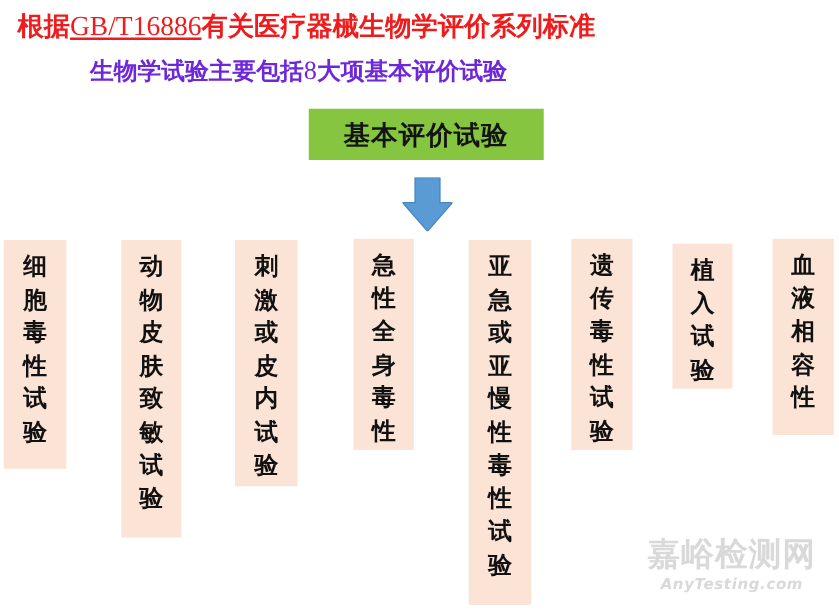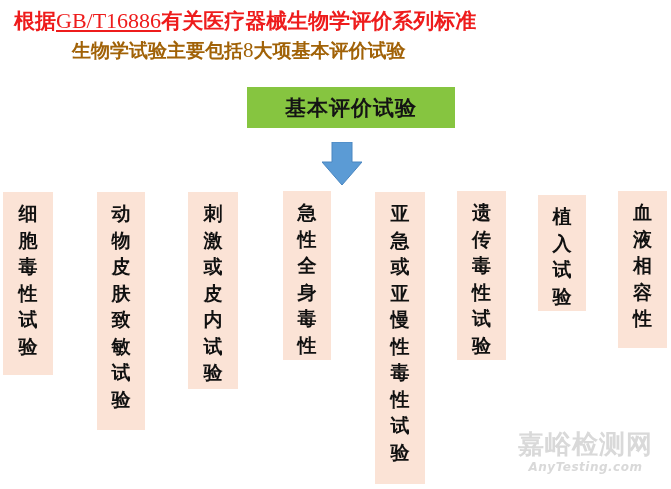--- a/index.html
+++ b/index.html
@@ -1,24 +1,24 @@
 <!DOCTYPE html>
 <html><head>
 <meta charset="utf-8">
 <style>
   html, body { margin: 0; padding: 0; background: #ffffff; }
   body { width: 671px; height: 489px; position: relative; overflow: hidden;
          font-family: "DejaVu Sans", "Liberation Sans", sans-serif; }
   .title1 { position: absolute; left: 14px; top: 6px; width: 660px; font-size: 21px; font-weight: bold;
             color: #ee1c1c; white-space: nowrap; letter-spacing: 0px; line-height: 30px; }
   .title1 .std { font-family: "Liberation Serif", "DejaVu Serif", serif; font-weight: normal; font-size: 22px; text-decoration: underline; }
-  .title2 { position: absolute; left: 72px; top: 38px; font-size: 19px; font-weight: bold; color: #a16207;
-            white-space: nowrap; line-height: 24px; }
+  .title2 { position: absolute; left: 72px; top: 38px; font-size: 19px; font-weight: bold; color: #6d28d9;
+            white-space: nowrap; line-height: 36px; }
   .title2 .num { font-family: "Liberation Serif", "DejaVu Serif", serif; font-weight: normal; font-size: 21px; }
-  .root { position: absolute; left: 247px; top: 87px; width: 208px; height: 41px; background: #86c540;
+  .root { position: absolute; left: 247px; top: 87px; width: 188px; height: 41px; background: #86c540;
           display: flex; align-items: center; justify-content: center; font-size: 21px; font-weight: bold;
           color: #141414; letter-spacing: 1px; }
   .arrow { position: absolute; left: 322px; top: 142px; width: 40px; height: 43px; }
   .box { position: absolute; background: #fbe3d6; display: flex; flex-direction: column; align-items: center;
          padding-top: 8px; box-sizing: border-box; }
   .box span.ch { display: block; font-size: 19px; font-weight: bold; color: #111; line-height: 26.5px; }
   .wm { position: absolute; left: 518px; top: 430px; color: #d9d9d9; text-align: center; }
   .wm .cn { font-size: 26px; font-weight: bold; letter-spacing: 1px; line-height: 28px; }
   .wm .en { font-size: 12px; font-style: italic; font-weight: bold; line-height: 18px; letter-spacing: 0.5px; }
 </style>

